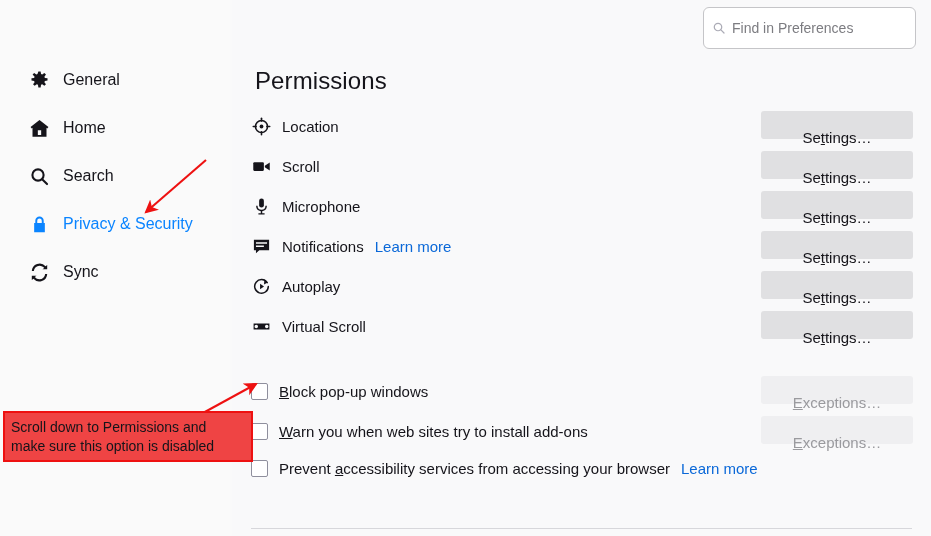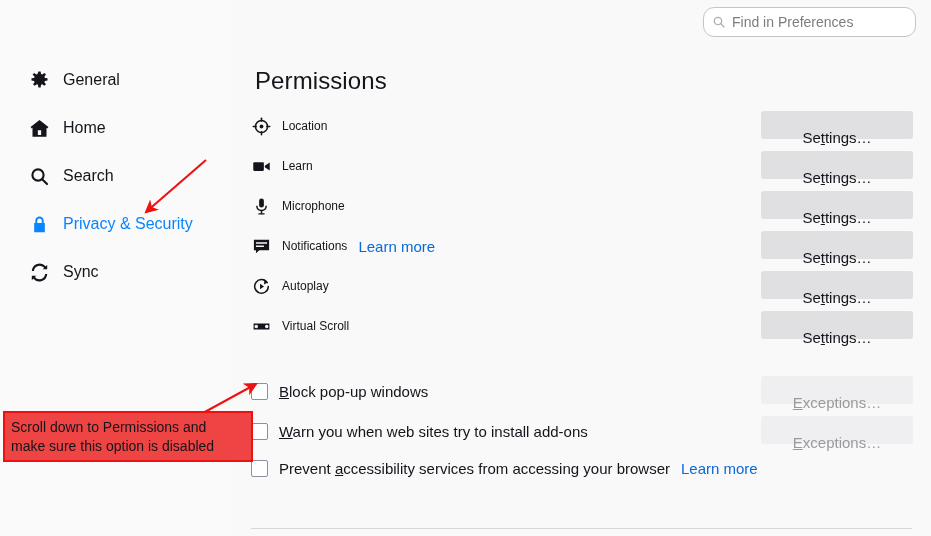--- a/index.html
+++ b/index.html
@@ -17,25 +17,25 @@
     overflow: hidden;
     position: relative;
   }
 
   
   #search-wrap {
     position: absolute;
     left: 703px;
     top: 7px;
     width: 213px;
-    height: 30px;
+    height: 42px;
     box-sizing: border-box;
     background: #ffffff;
     border: 1px solid #c5c5c8;
-    border-radius: 11px;
+    border-radius: 6px;
     display: flex;
     align-items: center;
     padding: 0 8px;
   }
   #search-wrap .mag {
     width: 14px;
     height: 14px;
     flex: 0 0 auto;
     margin-right: 6px;
     opacity: .75;
@@ -114,21 +114,21 @@
   .perm-row .perm-icon {
     width: 20px;
     height: 20px;
     flex: 0 0 auto;
     margin-right: 11px;
     display: flex;
     align-items: center;
     justify-content: center;
   }
   .perm-row .perm-label {
-    font-size: 12px;
+    font-size: 15px;
     color: #15141a;
     white-space: nowrap;
   }
   .learn-more {
     font-size: 15px;
     color: #0a68d8;
     margin-left: 11px;
     text-decoration: none;
     white-space: nowrap;
     cursor: pointer;
@@ -305,21 +305,21 @@
   </div>
   <button class="btn" style="top:111px">Se<u>t</u>tings…</button>
 
   <div class="perm-row" style="top:151px">
     <span class="perm-icon">
       <svg width="19" height="19" viewBox="0 0 24 24" fill="#15141a" aria-hidden="true">
         <rect x="1.6" y="6.6" width="13.4" height="11.0" rx="1.4"></rect>
         <path d="M16.2 11.2 22.4 7.0v10.2l-6.2-4.2z"></path>
       </svg>
     </span>
-    <span class="perm-label">Learn</span>
+    <span class="perm-label">Scroll</span>
   </div>
   <button class="btn" style="top:151px">Se<u>t</u>tings…</button>
 
   <div class="perm-row" style="top:191px">
     <span class="perm-icon">
       <svg width="19" height="19" viewBox="0 0 24 24" fill="#15141a" aria-hidden="true">
         <rect x="9.0" y="1.8" width="6.0" height="11.6" rx="3.0"></rect>
         <path d="M5.2 11.2h1.8a5.0 5.0 0 0 0 10 0h1.8a6.8 6.8 0 0 1-5.9 6.72V20.4h3.0v1.8H8.1v-1.8h3.0v-2.48a6.8 6.8 0 0 1-5.9-6.72z"></path>
       </svg>
     </span>

